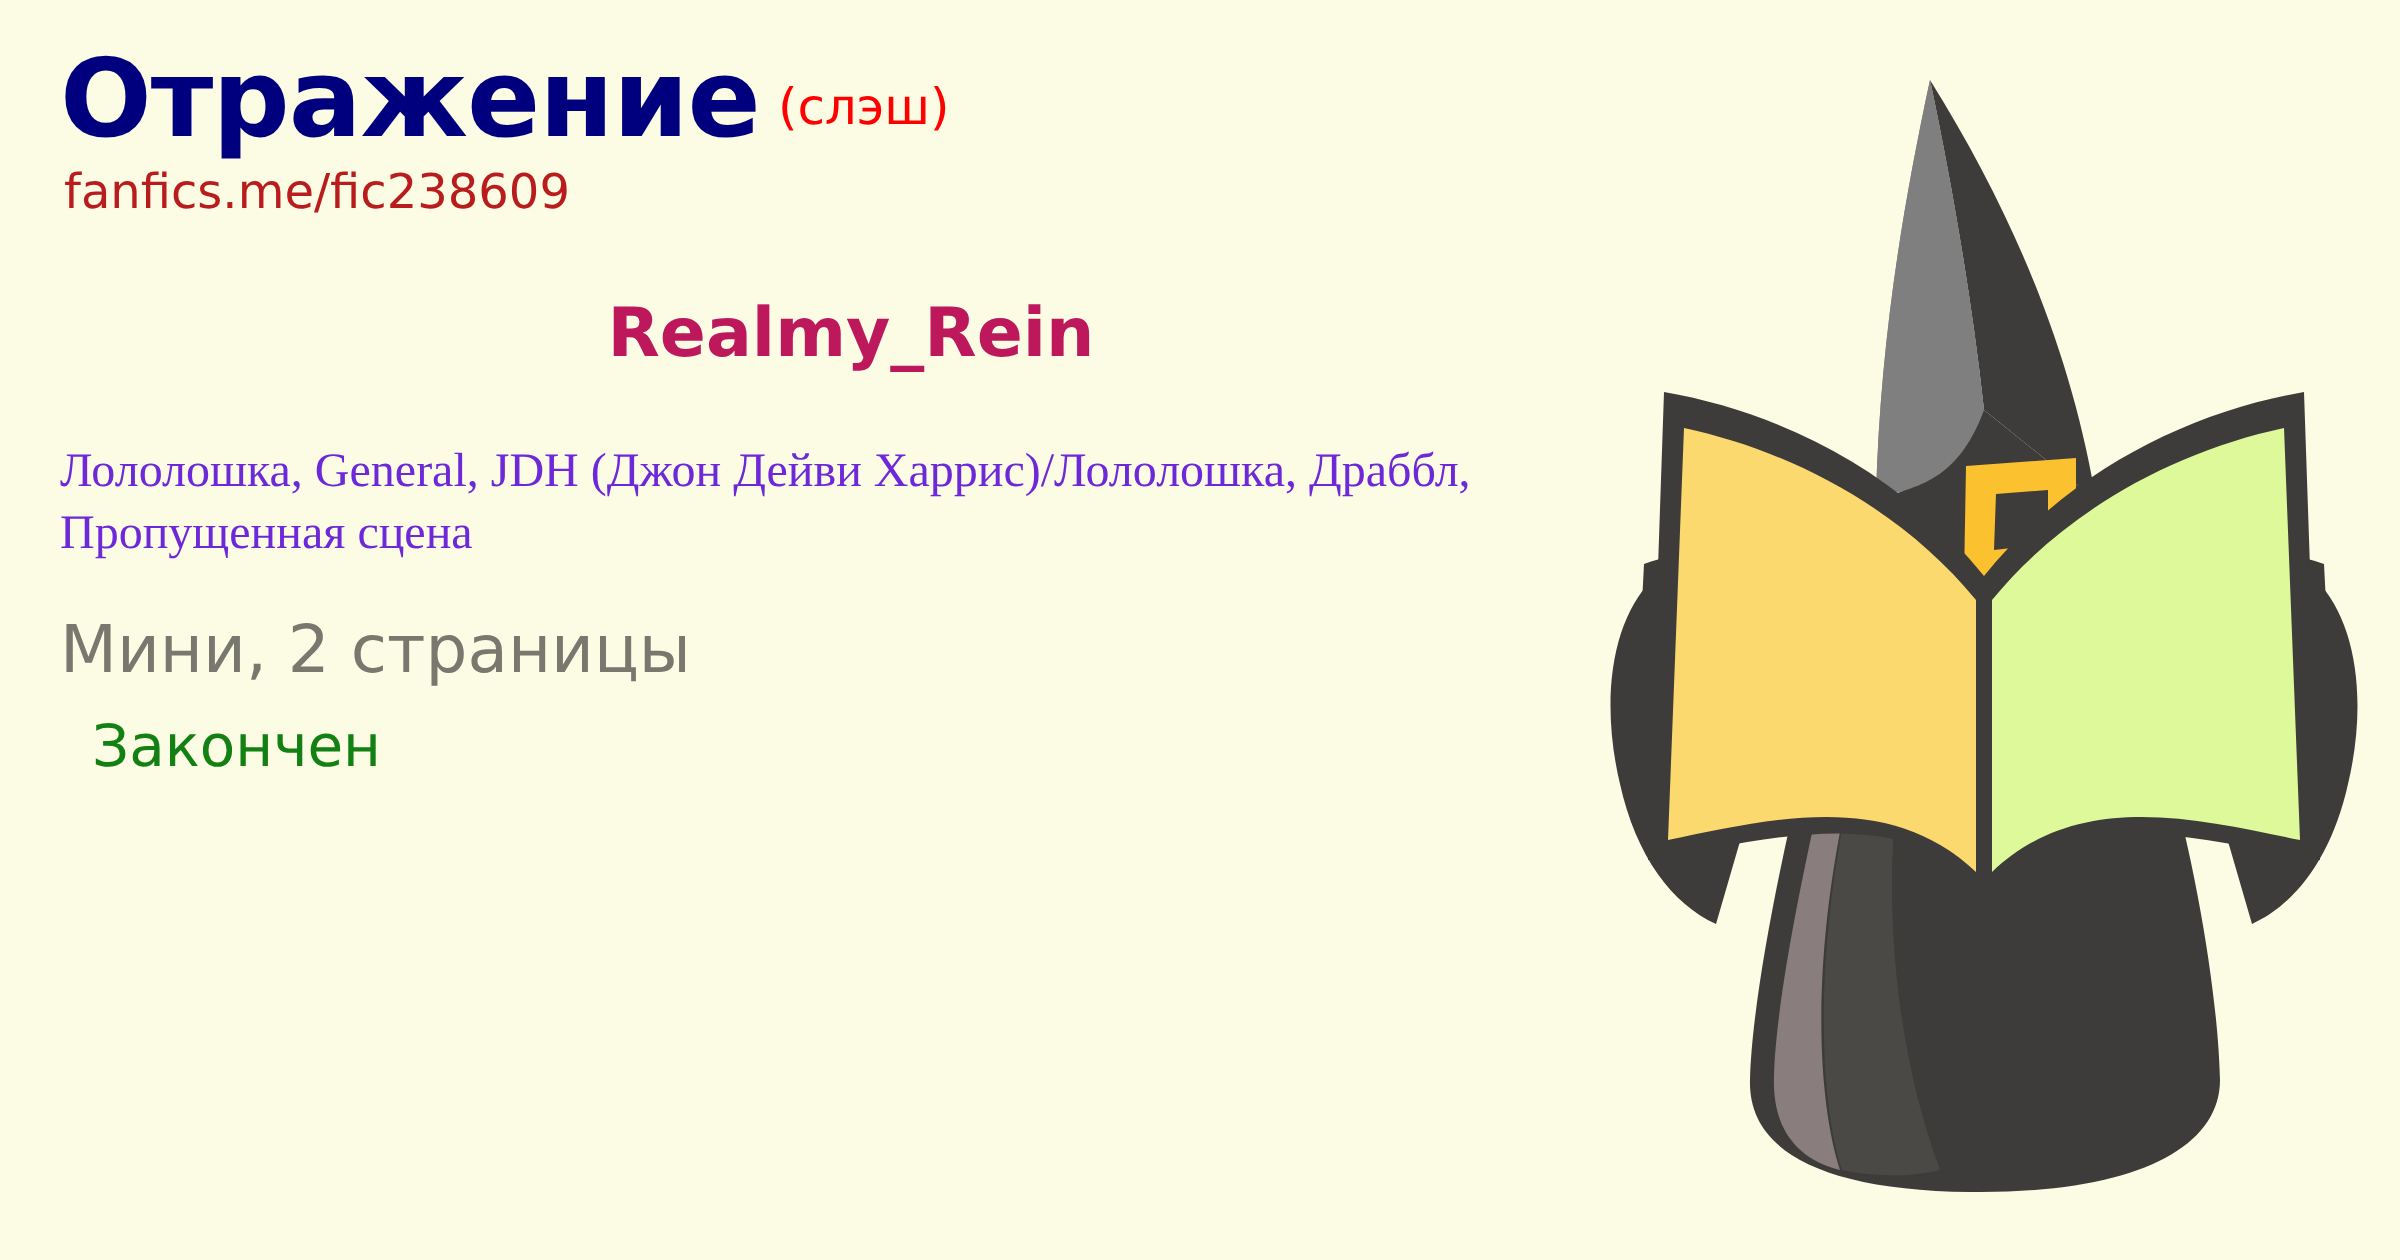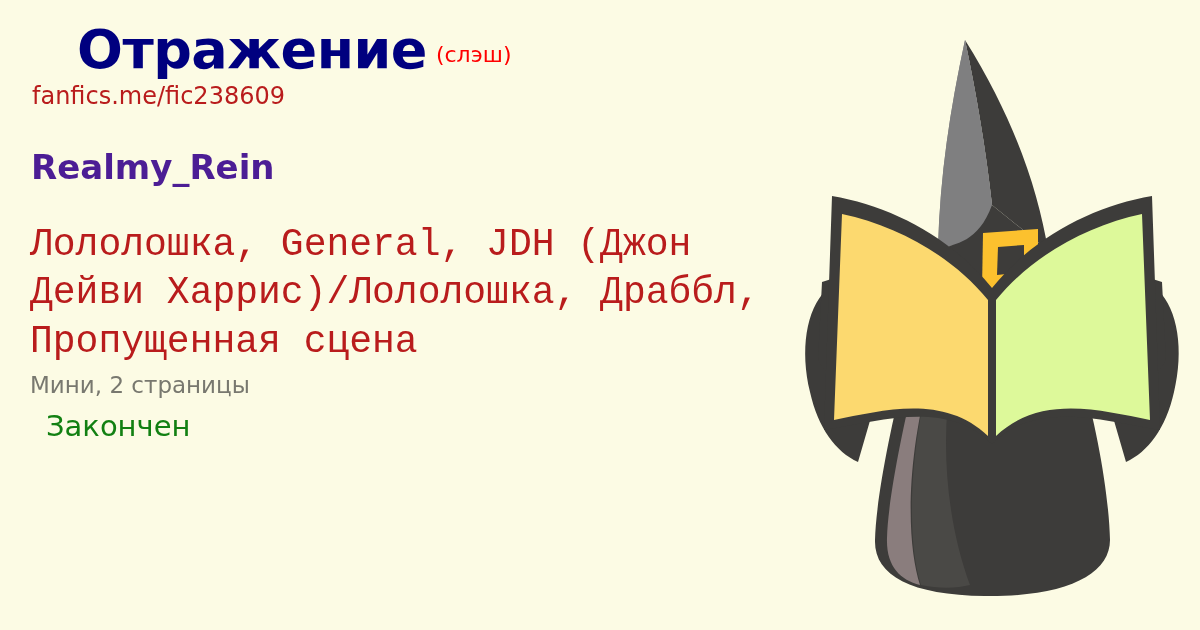--- a/index.html
+++ b/index.html
@@ -35,26 +35,25 @@
     line-height: 1.02;
     margin: 0 0 2px 0;
     white-space: nowrap;
   }
   .title {
     font-family: "DejaVu Sans", sans-serif;
     font-weight: bold;
     font-size: 54px;
     color: #00007f;
     letter-spacing: -0.5px;
-    margin-left: 47px;
   }
   .title-tag {
     font-family: "DejaVu Sans", sans-serif;
     font-weight: normal;
-    font-size: 22px;
+    font-size: 25px;
     color: #ff0000;
     padding-left: 9px;
     vertical-align: baseline;
     position: relative;
     top: -6px;
   }
 
   .url {
     display: block;
     font-family: "DejaVu Sans", sans-serif;
@@ -62,44 +61,45 @@
     color: #b91c1c;
     margin: 6px 0 0 2px;
     line-height: 1.1;
   }
 
   .author {
     display: block;
     font-family: "DejaVu Sans", sans-serif;
     font-weight: bold;
     font-size: 34px;
-    color: #4c1d95;
+    color: #be185d;
     margin: 40px 0 0 1px;
     line-height: 1.1;
+    text-align: center;
   }
 
   .meta {
     margin-top: 34px;
   }
   .tags {
     display: block;
-    font-family: Liberation Mono, monospace;
-    font-size: 38px;
-    color: #b91c1c;
+    font-family: Liberation Serif, serif;
+    font-size: 24px;
+    color: #6d28d9;
     line-height: 1.28;
     width: 780px;
     margin: 0;
   }
   .size {
     display: block;
     font-family: "DejaVu Sans", sans-serif;
-    font-size: 23px;
+    font-size: 33px;
     color: #78786f;
     line-height: 1.28;
-    margin: 4px 0 0 0;
+    margin: 22px 0 0 0;
   }
   .status {
     display: block;
     font-family: "DejaVu Sans", sans-serif;
     font-size: 29px;
     color: #128012;
     line-height: 1.28;
     margin: 8px 0 0 16px;
   }
 

